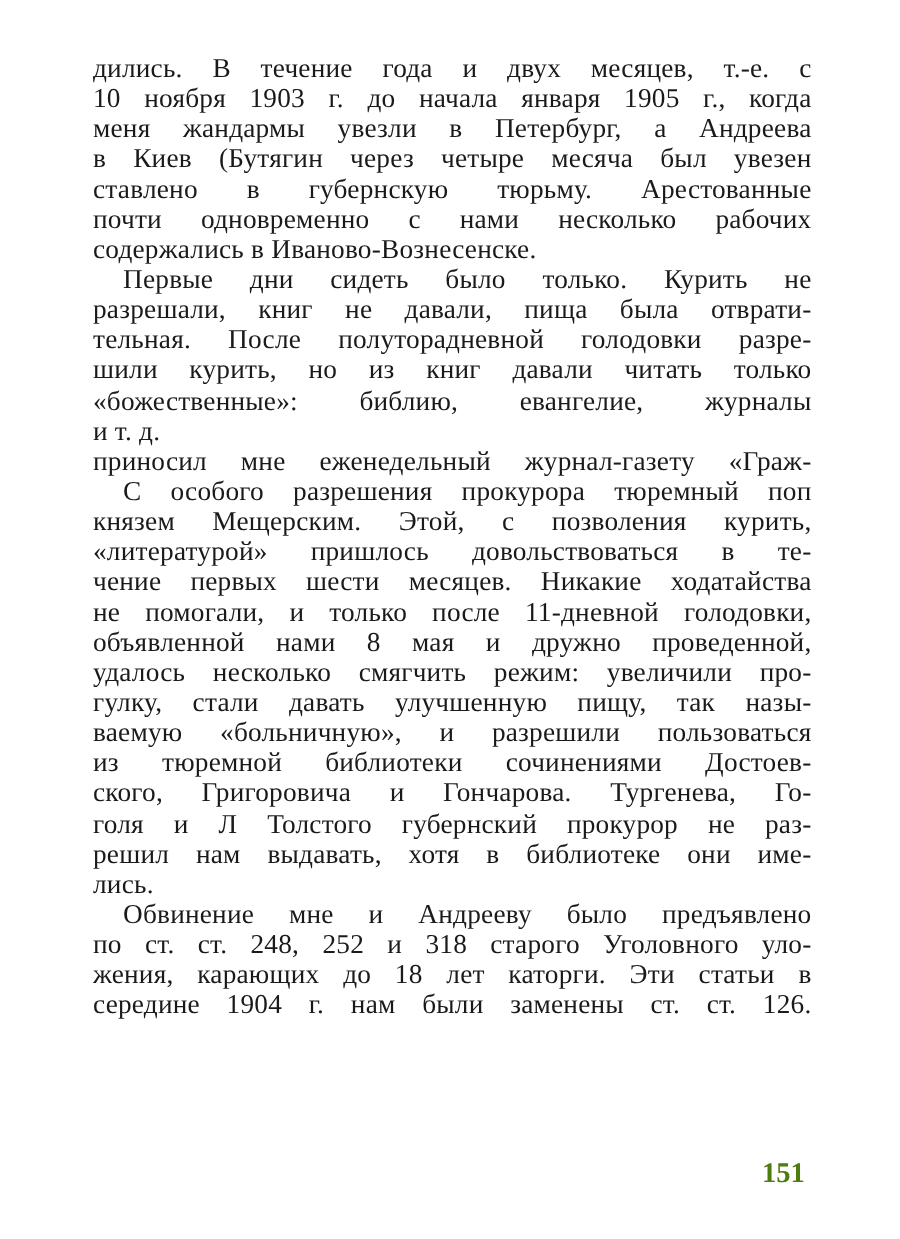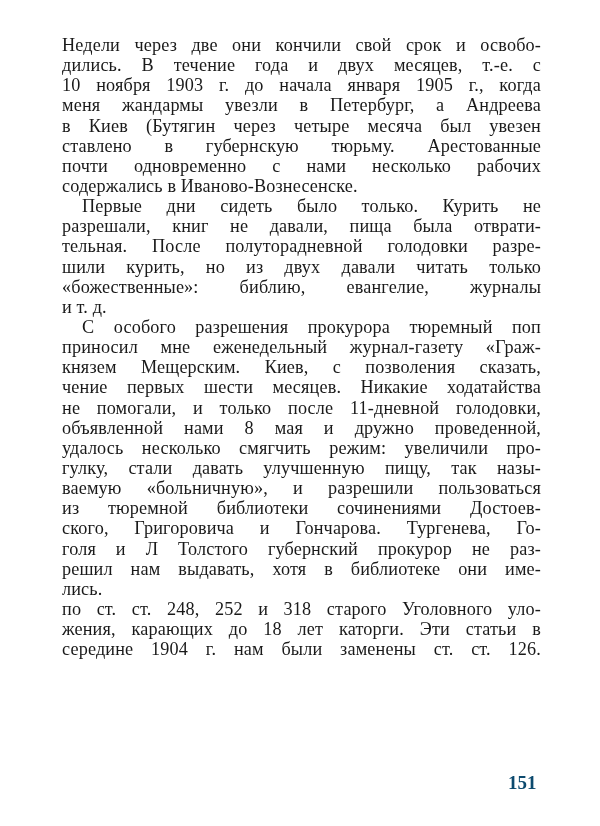--- a/index.html
+++ b/index.html
@@ -37,65 +37,66 @@
   .line.last {
     text-align-last: left;
   }
   .page-number {
     position: absolute;
     left: 508px;
     top: 772px;
     font-size: 19px;
     font-weight: bold;
     font-family: "Liberation Serif", "DejaVu Serif", serif;
-    color: #0c4a6e;
+    color: #4d7c0f;
   }
 </style>
 </head>
 <body>
 
 <div class="page">
 
   <div>
-    <span class="line">Недели через две они кончили свой срок и освобо-</span>
     <span class="line">дились. В течение года и двух месяцев, т.-е. с</span>
     <span class="line">10 ноября 1903 г. до начала января 1905 г., когда</span>
     <span class="line">меня жандармы увезли в Петербург, а Андреева</span>
     <span class="line">в Киев (Бутягин через четыре месяча был увезен</span>
     <span class="line">ставлено в губернскую тюрьму. Арестованные</span>
     <span class="line">почти одновременно с нами несколько рабочих</span>
     <span class="line last">содержались в Иваново-Вознесенске.</span>
   </div>
 
   <div>
     <span class="line indent">Первые дни сидеть было только. Курить не</span>
     <span class="line">разрешали, книг не давали, пища была отврати-</span>
     <span class="line">тельная. После полуторадневной голодовки разре-</span>
-    <span class="line">шили курить, но из двух давали читать только</span>
+    <span class="line">шили курить, но из книг давали читать только</span>
     <span class="line">«божественные»: библию, евангелие, журналы</span>
     <span class="line last">и т. д.</span>
   </div>
 
   <div>
+    <span class="line">приносил мне еженедельный журнал-газету «Граж-</span>
     <span class="line indent">С особого разрешения прокурора тюремный поп</span>
-    <span class="line">приносил мне еженедельный журнал-газету «Граж-</span>
-    <span class="line">князем Мещерским. Киев, с позволения сказать,</span>
+    <span class="line">князем Мещерским. Этой, с позволения курить,</span>
+    <span class="line">«литературой» пришлось довольствоваться в те-</span>
     <span class="line">чение первых шести месяцев. Никакие ходатайства</span>
     <span class="line">не помогали, и только после 11-дневной голодовки,</span>
     <span class="line">объявленной нами 8 мая и дружно проведенной,</span>
     <span class="line">удалось несколько смягчить режим: увеличили про-</span>
     <span class="line">гулку, стали давать улучшенную пищу, так назы-</span>
     <span class="line">ваемую «больничную», и разрешили пользоваться</span>
     <span class="line">из тюремной библиотеки сочинениями Достоев-</span>
     <span class="line">ского, Григоровича и Гончарова. Тургенева, Го-</span>
     <span class="line">голя и Л Толстого губернский прокурор не раз-</span>
     <span class="line">решил нам выдавать, хотя в библиотеке они име-</span>
     <span class="line last">лись.</span>
   </div>
 
   <div>
+    <span class="line indent">Обвинение мне и Андрееву было предъявлено</span>
     <span class="line">по ст. ст. 248, 252 и 318 старого Уголовного уло-</span>
     <span class="line">жения, карающих до 18 лет каторги. Эти статьи в</span>
     <span class="line">середине 1904 г. нам были заменены ст. ст. 126.</span>
   </div>
 </div>
 
 <div class="page-number">151</div>
 
 </body></html>

